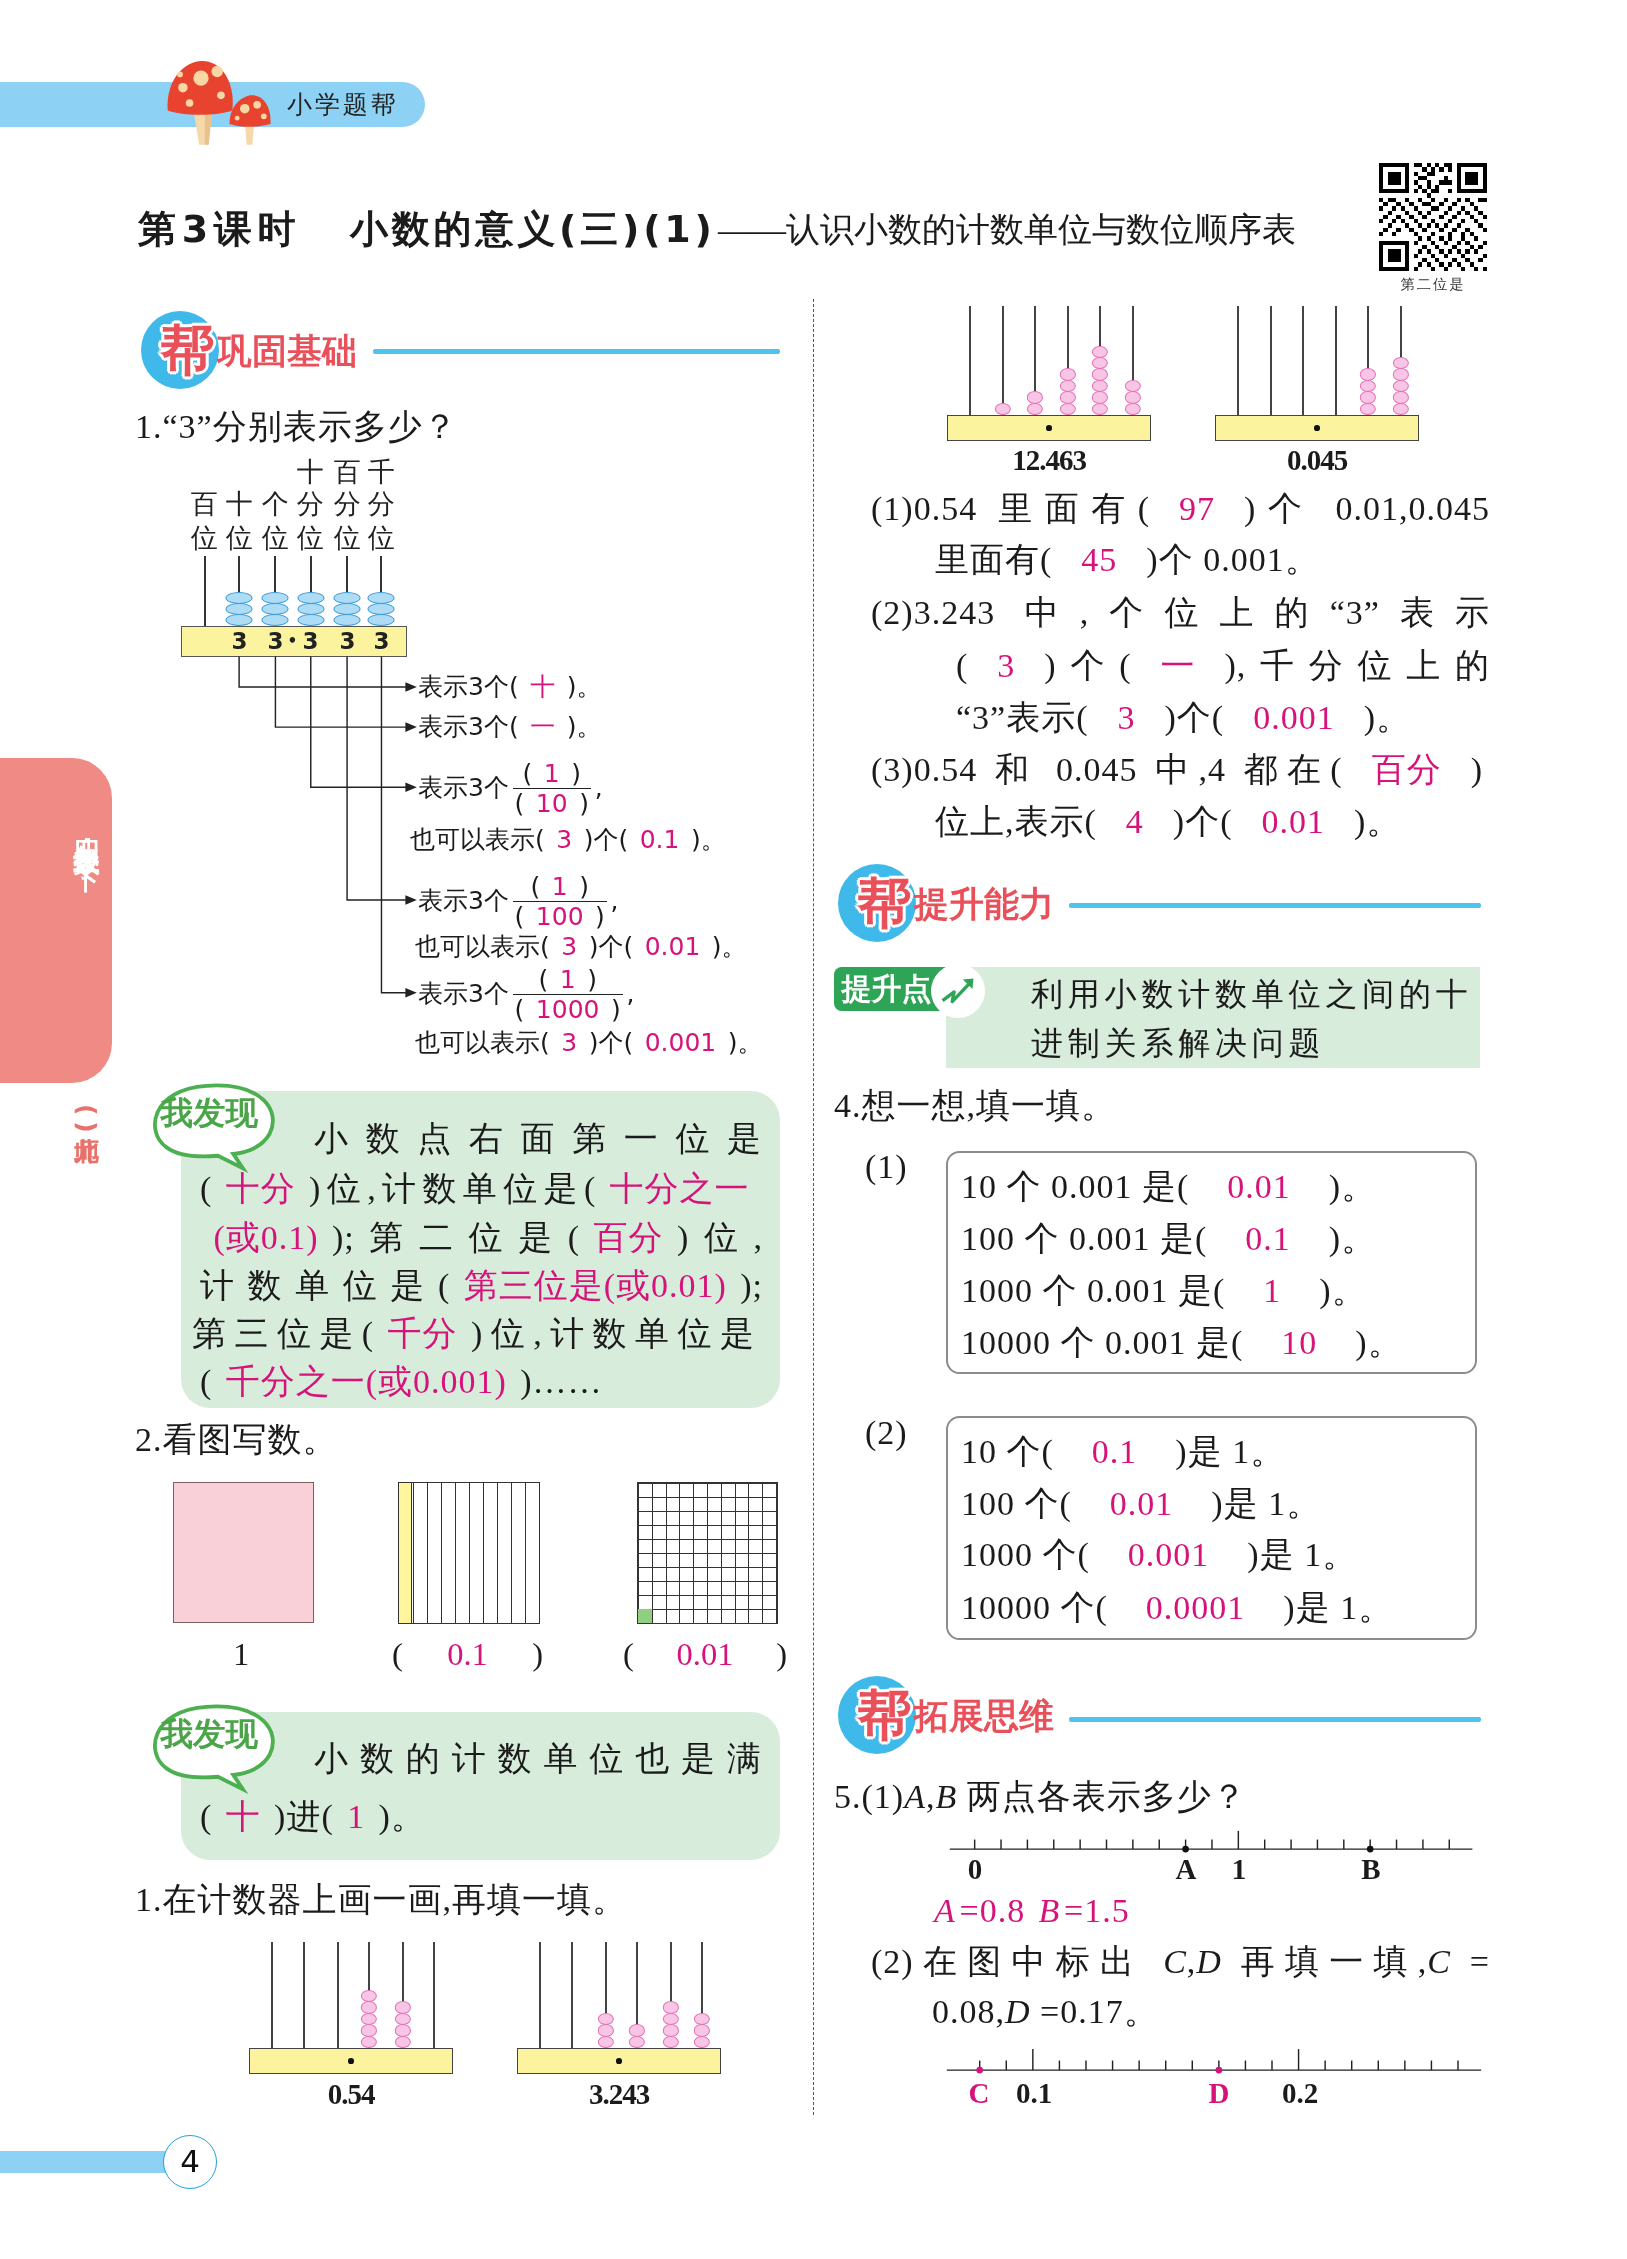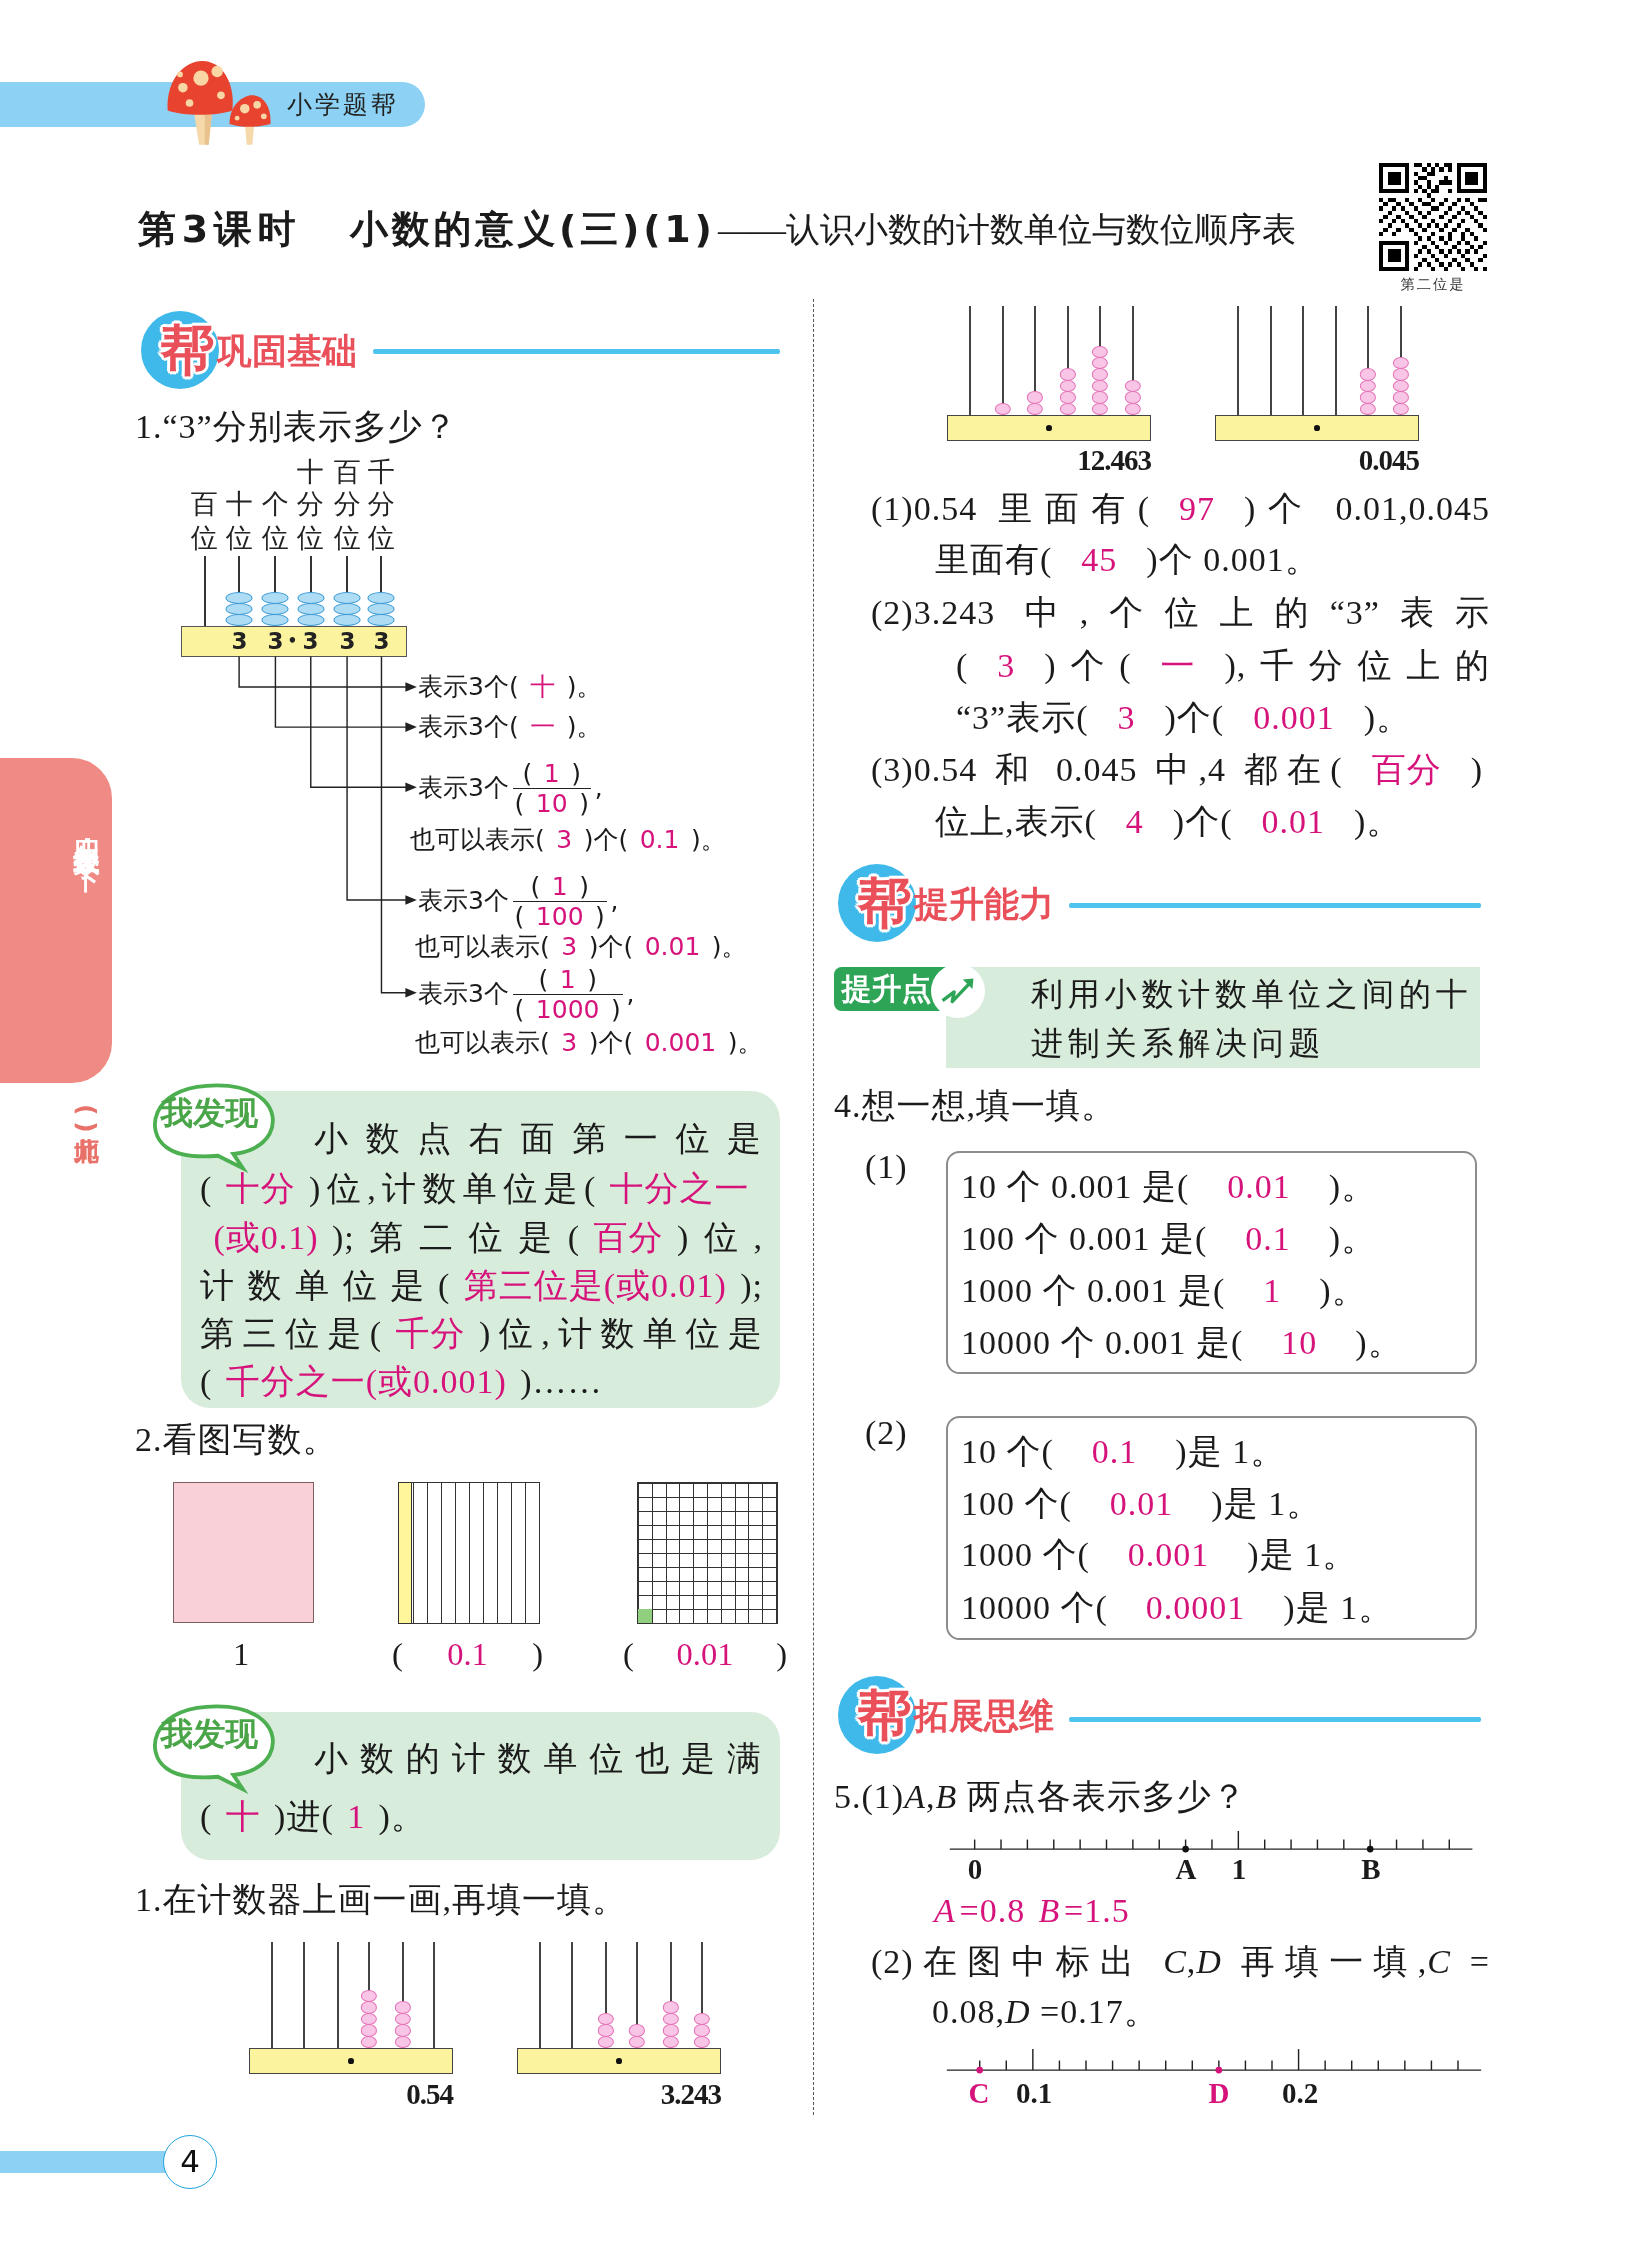--- a/index.html
+++ b/index.html
@@ -46,21 +46,21 @@
 .q1digit{position:absolute;top:626px;width:23px;text-align:center;font:bold 23px/31px "DejaVu Sans",sans-serif;color:#222}
 
 
 .stack{position:absolute;bottom:0;left:50%;transform:translateX(-50%);display:flex;flex-direction:column;align-items:center}
 .bead{display:block;width:16.3px;height:12.4px;border-radius:50%;background:#f8c5e6;border:1.4px solid #e46fb5;margin-top:-1px}
 .blue .bead{width:27px;height:12px;background:#aedcf5;border-color:#3a9ad6}
 .abacus{position:absolute;width:204px}
 .rod{position:absolute;top:0;width:1.9px;background:#444}
 .frame{position:absolute;left:0;width:204px;height:26px;background:#fbf39e;border:1.4px solid #444}
 .dot{position:absolute;left:50%;top:50%;width:5.7px;height:5.7px;margin:-2.9px 0 0 -2.9px;border-radius:50%;background:#111}
-.ab-label{position:absolute;left:0;width:204px;text-align:right;font:bold 29px/34px "Liberation Serif",serif;letter-spacing:-1px}
+.ab-label{position:absolute;left:0;width:204px;text-align:center;font:bold 29px/34px "Liberation Serif",serif;letter-spacing:-1px}
 
 
 .mint{background:var(--mint-box,#d8ecdc);border-radius:29px}
 .bubble{position:absolute;width:139px;height:91px}
 .bubble-text{position:absolute;left:13.4px;top:11.5px;font:bold 32.5px/38px "DejaVu Sans",sans-serif;color:#4aa548;white-space:nowrap}
 
 
 .pink-sq{left:173px;top:1482px;width:141px;height:141px;background:#f9cfd8;border:1.4px solid #7d5f60}
 .strip{left:398px;top:1482px;width:142px;height:142px;border:1.4px solid #333;
   background-image:repeating-linear-gradient(to right,#333 0 1px,transparent 1px 14px)}
@@ -267,21 +267,21 @@
 <div class="bubble" style="left:147px;top:1082px">
   <svg width="139" height="91" viewBox="0 0 145 95">
     <path d="M20 68 C-2 52 4 8 62 4 C120 0 140 30 128 54 C120 68 104 74 90 75 L100 90 L74 77 C52 79 32 77 20 68 Z" fill="#fff" stroke="#4caf50" stroke-width="4"></path>
   </svg>
   <span class="bubble-text">我发现</span>
 </div>
 <div class="ln just disc" style="left:314px;top:1116px;width:448px"><span class="txt">小数点右面第一位是</span></div>
 <div class="ln just disc" style="left:200px;top:1166px;width:563px"><span class="txt">(</span><span class="ans">十分</span><span class="txt">)位,计数单位是(</span><span class="ans">十分之一</span></div>
 <div class="ln just disc" style="left:200px;top:1215px;width:563px"><span class="ans">(或0.1)</span><span class="txt">);第二位是(</span><span class="ans">百分</span><span class="txt">)位,</span></div>
 <div class="ln just disc" style="left:200px;top:1263px;width:563px"><span class="txt">计数单位是(</span><span class="ans">第三位是(或0.01)</span><span class="txt">);</span></div>
-<div class="ln just disc" style="left:200px;top:1311px;width:563px"><span class="txt">第三位是(</span><span class="ans">千分</span><span class="txt">)位,计数单位是</span></div>
+<div class="ln just disc" style="left:192px;top:1311px;width:563px"><span class="txt">第三位是(</span><span class="ans">千分</span><span class="txt">)位,计数单位是</span></div>
 <div class="ln disc" style="left:200px;top:1359px"><span class="txt">(</span><span class="ans">千分之一(或0.001)</span><span class="txt">)……</span></div>
 
 <div class="ln" style="left:135px;top:1417px">2.看图写数。</div>
 <div class="abs pink-sq"></div>
 <div class="abs strip">
     <div class="strip-fill"></div>
   </div>
 <div class="abs grid">
     <div class="grid-fill"></div>
   </div>

